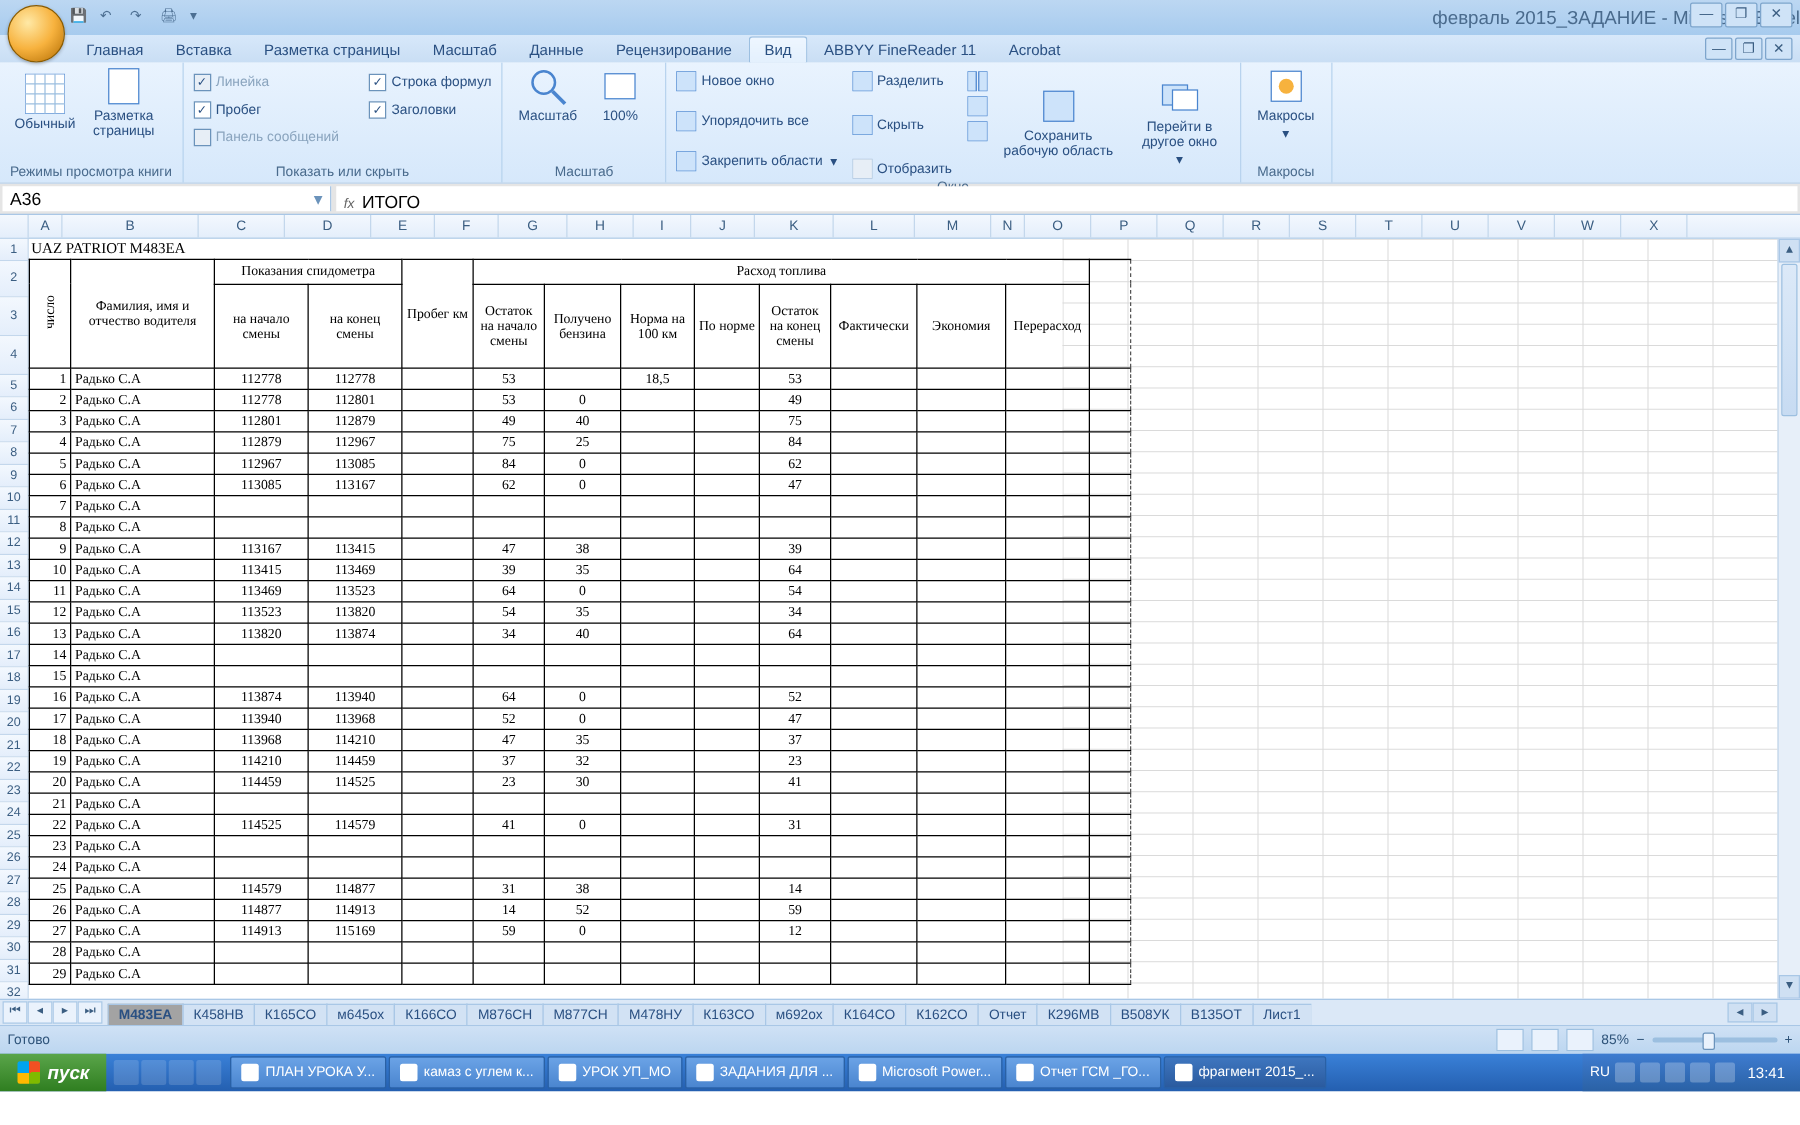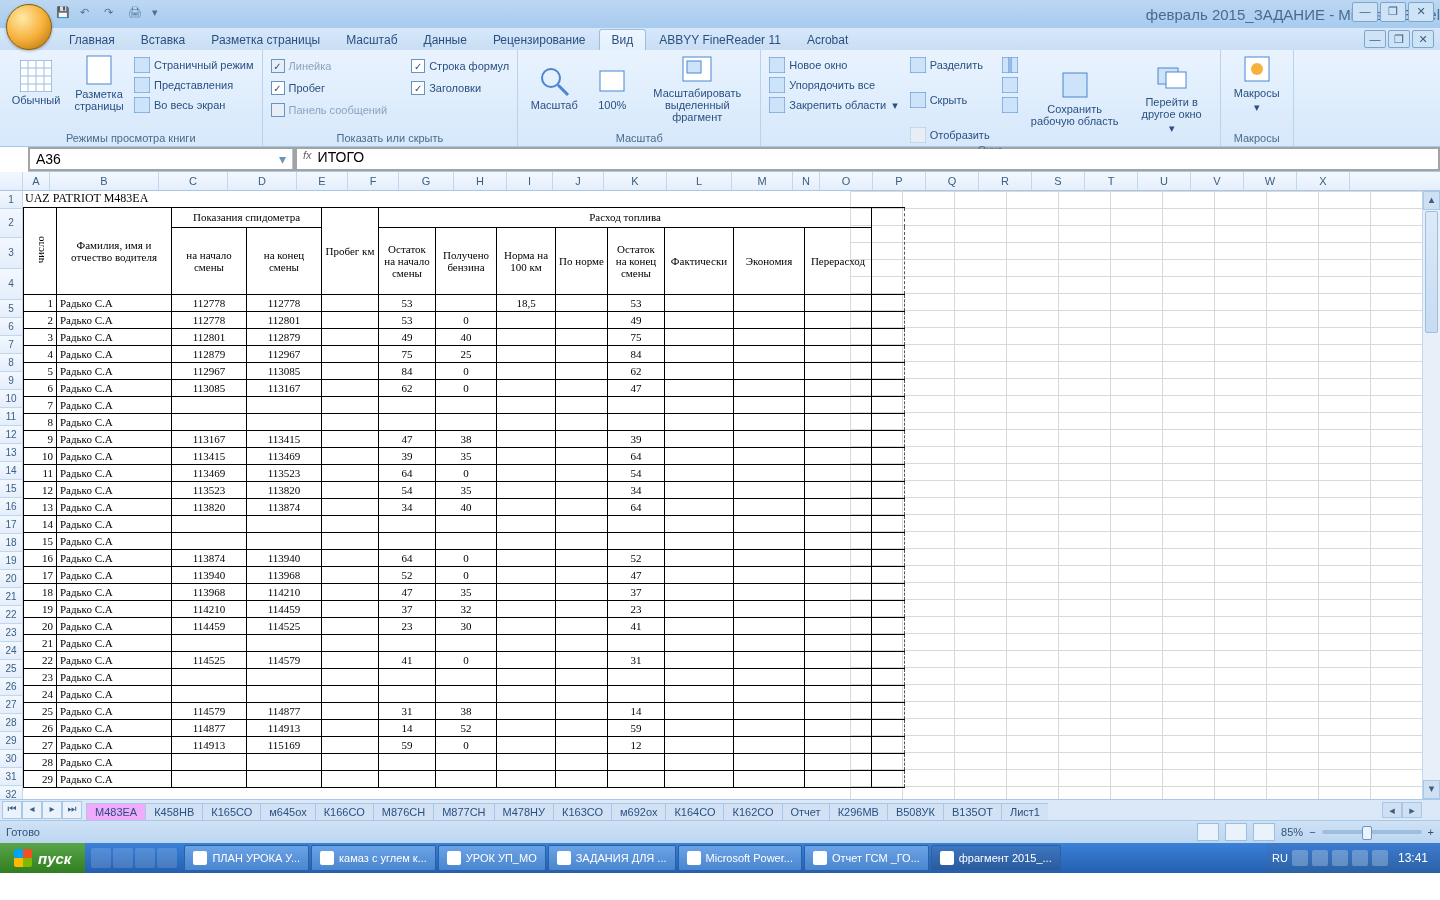--- a/index.html
+++ b/index.html
@@ -24,24 +24,24 @@
 .group .glabel{text-align:center;color:#4a6b8d;font-size:11px;padding:1px 0 2px;}
 .bigbtn{display:flex;flex-direction:column;align-items:center;justify-content:center;width:56px;text-align:center;color:#2a5082;font-size:11px;line-height:12px;gap:2px;}
 .bigbtn .ic{width:32px;height:32px;}
 .row{display:flex;align-items:center;gap:4px;color:#2a5082;white-space:nowrap;}
 .chk{width:12px;height:12px;border:1px solid #6b93bb;background:#fff;display:inline-flex;align-items:center;justify-content:center;font-size:10px;color:#2a5082;}
 .dis{color:#8aa4be;}
 .dis .chk{background:#e7eef6;}
 .smbtn{display:flex;align-items:center;gap:4px;color:#2a5082;}
 .smbtn .ic{width:16px;height:16px;}
 
-.fbar{height:24px;border-bottom:1px solid #a9c7e6;display:flex;align-items:stretch;background:#a3a3a3;margin-left:28px;}
+.fbar{height:24px;border-bottom:1px solid #a9c7e6;display:flex;align-items:stretch;background:#e5e5e5;}
 .namebox{width:250px;border-right:1px solid #a9c7e6;display:flex;align-items:center;padding:0 6px;font-size:14px;color:#000;background:#fff;margin:2px;gap:6px;}
 .namebox .dd{margin-left:auto;color:#6b93bb;}
-.fxwrap{display:flex;align-items:flex-start;padding:0 6px;gap:6px;flex:1;background:#fff;margin:2px;}
+.fxwrap{display:flex;align-items:flex-end;padding:0 6px;gap:6px;flex:1;background:#fff;margin:2px;}
 .fx{font-style:italic;color:#666;}
 .formula{flex:1;font-size:14px;color:#000;}
 
 .colhdr{height:18px;display:flex;background:linear-gradient(#f3f8fe,#e4eefb);border-bottom:1px solid #a9c7e6;font-size:11px;color:#3b5e82;}
 .colhdr .sel{width:22px;border-right:1px solid #c3d7ec;background:linear-gradient(#f3f8fe,#e4eefb);}
 .ch{border-right:1px solid #c3d7ec;text-align:center;line-height:18px;}
 
 .gridarea{position:relative;height:608px;overflow:hidden;}
 .grid{display:flex;}
 .rowhdrs{display:flex;flex-direction:column;}
@@ -61,21 +61,21 @@
 .vscroll{position:absolute;right:0;top:0;width:17px;bottom:0;background:#e7eff9;border-left:1px solid #c3d7ec;}
 .vscroll .arr{height:17px;background:#cfe0f3;border:1px solid #a9c7e6;text-align:center;line-height:15px;color:#3b5e82;}
 .vscroll .thumb{position:absolute;left:2px;right:2px;top:20px;height:120px;background:linear-gradient(#dce9f8,#c7dbf2);border:1px solid #9cbfe0;border-radius:2px;}
 .vscroll .arr.bot{position:absolute;bottom:0;left:0;right:0;}
 
 .tabsbar{height:20px;background:#dbe8f7;border-top:1px solid #a9c7e6;display:flex;align-items:center;position:relative;}
 .tabnav{display:flex;margin-left:2px;}
 .tabnav .n{width:18px;height:16px;border:1px solid #a9c7e6;background:#eaf2fc;text-align:center;line-height:14px;color:#3b5e82;font-size:10px;}
 .stabs{display:flex;align-items:flex-end;margin-left:4px;height:100%;overflow:hidden;}
 .stab{padding:2px 8px;font-size:11px;color:#2a5082;background:#d2e2f4;border:1px solid #a9c7e6;border-bottom:none;margin-right:-1px;white-space:nowrap;}
-.stab.active{background:#f0abfc;font-weight:normal;}
+.stab.active{background:#a3a3a3;font-weight:bold;}
 .hscroll{position:absolute;right:18px;width:40px;height:16px;bottom:2px;display:flex;}
 .hscroll .arr{flex:1;border:1px solid #a9c7e6;background:#cfe0f3;text-align:center;line-height:14px;color:#3b5e82;}
 
 .statusbar{height:22px;background:linear-gradient(#cfe1f5,#bcd6f0);display:flex;align-items:center;color:#2f547a;font-size:11px;padding:0 6px;justify-content:space-between;border-top:1px solid #a9c7e6;}
 .statusbar .right{display:flex;align-items:center;gap:6px;}
 .viewbtn{width:20px;height:16px;border:1px solid #9cbfe0;background:#eaf2fc;}
 .slider{width:100px;height:4px;background:#9cbfe0;position:relative;border-radius:2px;}
 .slider .h{position:absolute;top:-4px;left:40px;width:8px;height:12px;background:#eaf2fc;border:1px solid #6b93bb;border-radius:2px;}
 
 .taskbar{height:30px;background:linear-gradient(#3a81d8,#245fb0);display:flex;align-items:center;color:#fff;font-size:11px;}
@@ -144,40 +144,20 @@
               <path d="M0 8h32M0 16h32M0 24h32M8 0v32M16 0v32M24 0v32" stroke="#9cbfe0"></path>
             </svg>
           <span>Обычный</span>
         </div>
         <div class="bigbtn" style="width:66px;">
           <svg class="ic">
               <rect x="4" y="2" width="24" height="28" fill="#fff" stroke="#4a85cf"></rect>
             </svg>
           <span style="white-space:pre-line;">Разметка
 страницы</span>
-        </div>
-        <div style="display:flex;flex-direction:column;gap:4px;padding-top:4px;">
-          <div class="smbtn">
-              <svg class="ic">
-                <rect width="16" height="16" fill="#cde3fa" stroke="#4a85cf"></rect>
-              </svg>
-              <span>Страничный режим</span>
-            </div>
-          <div class="smbtn">
-              <svg class="ic">
-                <rect width="16" height="16" fill="#cde3fa" stroke="#4a85cf"></rect>
-              </svg>
-              <span>Представления</span>
-            </div>
-          <div class="smbtn">
-              <svg class="ic">
-                <rect width="16" height="16" fill="#cde3fa" stroke="#4a85cf"></rect>
-              </svg>
-              <span>Во весь экран</span>
-            </div>
         </div>
       </div>
       <div class="glabel">Режимы просмотра книги</div>
     </div>
   </div>
 
   <div class="group">
     <div style="display:flex;gap:24px;padding-top:6px;">
       <div style="display:flex;flex-direction:column;gap:8px;">
         <div class="row dis">
@@ -215,35 +195,27 @@
             <line x1="20" y1="20" x2="30" y2="30" stroke="#4a85cf" stroke-width="3"></line>
           </svg>
           <span>Масштаб</span>
         </div>
       <div class="bigbtn">
           <svg class="ic">
             <rect x="4" y="6" width="24" height="20" fill="#fff" stroke="#4a85cf"></rect>
           </svg>
           <span>100%</span>
         </div>
-      <div class="bigbtn" style="width:110px;">
-          <svg class="ic">
-            <rect x="2" y="4" width="28" height="24" fill="#fff" stroke="#4a85cf"></rect>
-            <rect x="6" y="8" width="14" height="12" fill="#cde3fa" stroke="#4a85cf"></rect>
-          </svg>
-          <span style="white-space:pre-line;">Масштабировать
-выделенный фрагмент</span>
-        </div>
     </div>
     <div class="glabel">Масштаб</div>
   </div>
 
   <div class="group">
     <div style="display:flex;gap:12px;">
-      <div style="display:flex;flex-direction:column;gap:4px;padding-top:4px;">
+      <div style="display:flex;flex-direction:column;gap:16px;padding-top:4px;">
         <div class="smbtn">
             <svg class="ic">
               <rect width="16" height="16" fill="#cde3fa" stroke="#4a85cf"></rect>
             </svg>
             <span>Новое окно</span>
           </div>
         <div class="smbtn">
             <svg class="ic">
               <rect width="16" height="16" fill="#cde3fa" stroke="#4a85cf"></rect>
             </svg>

